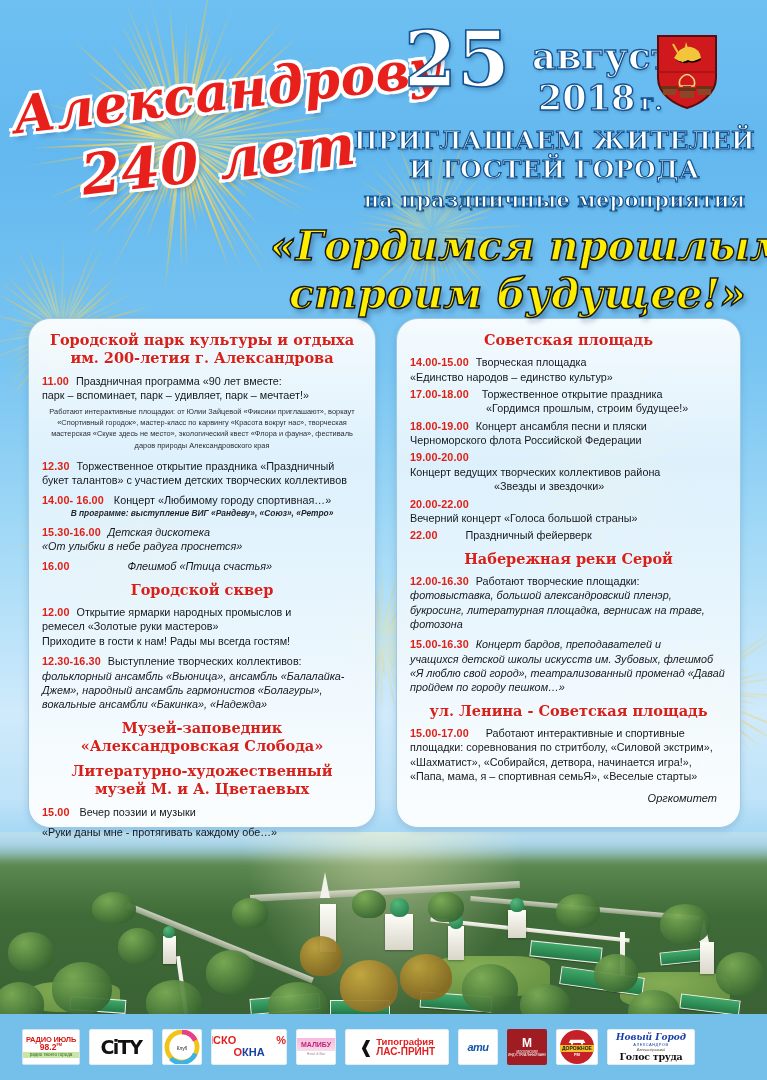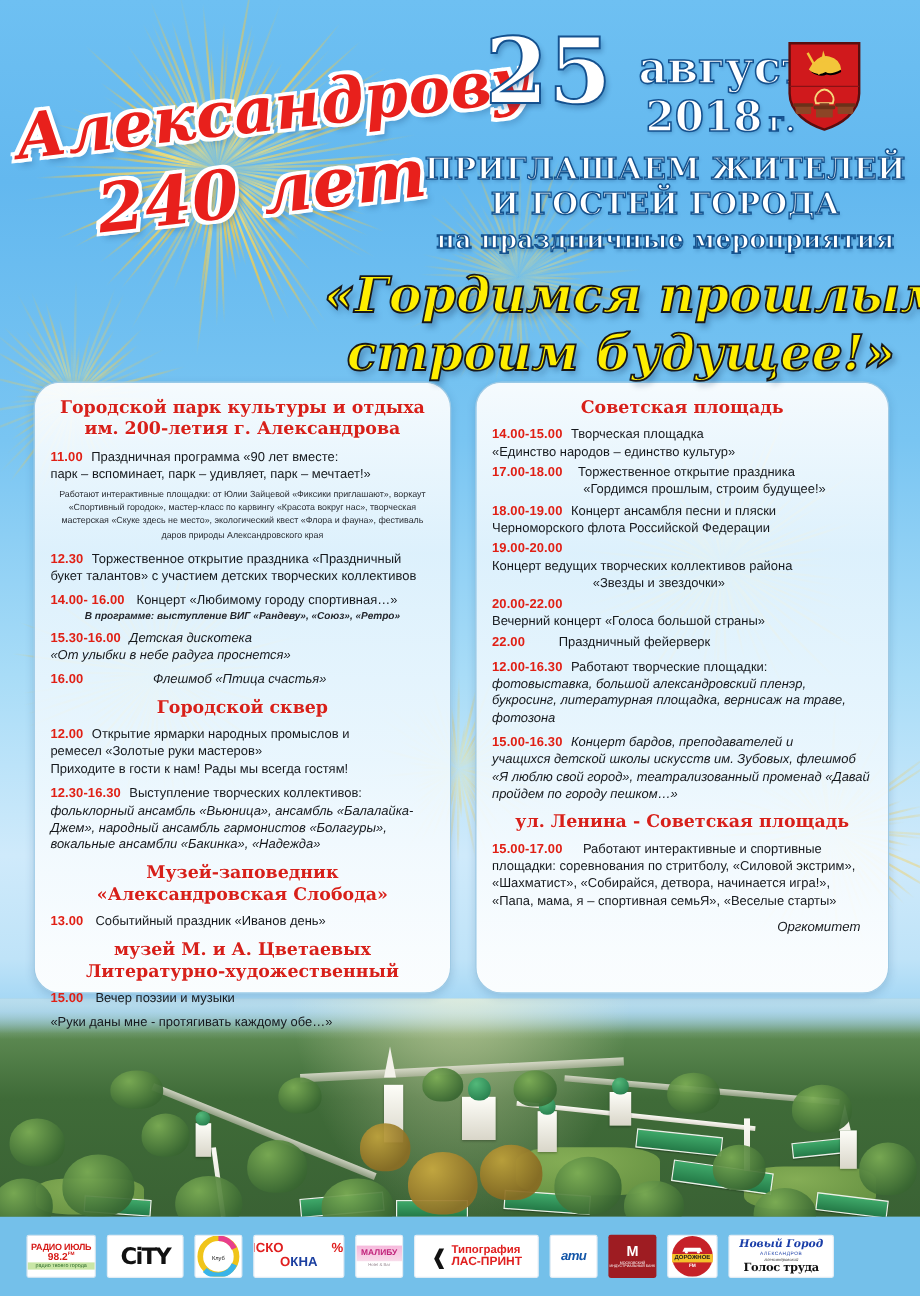--- a/index.html
+++ b/index.html
@@ -990,28 +990,24 @@
     <div class="ev">
       <span class="t">12.30-16.30</span><span>Выступление творческих коллективов:</span><br>
       <span class="ital">фольклорный ансамбль «Вьюница», ансамбль «Балалайка-Джем», народный ансамбль гармонистов «Болагуры», вокальные ансамбли «Бакинка», «Надежда»</span>
     </div>
 
     <div class="venue-head">
       <div>Музей-заповедник</div>
       <div>«Александровская Слобода»</div>
     </div>
 
-    <div class="ev">
-      <span class="t">13.00</span>
-      <span>Событийный праздник «Иванов день»</span>
-    </div>
 
     <div class="venue-head">
+      <div>Литературно-художественный</div>
       <div>музей М. и А. Цветаевых</div>
-      <div>Литературно-художественный</div>
     </div>
 
     <div class="ev">
       <span class="t">15.00</span>
       <span>Вечер поэзии и музыки</span>
     </div>
     <div class="ev">«Руки даны мне - протягивать каждому обе…»</div>
   </div>
 
   <div class="panel" id="panel-right">
@@ -1045,20 +1041,23 @@
     <div class="ev tight">
       <span class="t">20.00-22.00</span><br>
       <span>Вечерний концерт «Голоса большой страны»</span>
     </div>
 
     <div class="ev">
       <span class="t">22.00</span>
       <span class="ind" style="margin-left:18px">Праздничный фейерверк</span>
     </div>
 
+    <div class="venue-head">
+      <div>Набережная реки Серой</div>
+    </div>
 
     <div class="ev">
       <span class="t">12.00-16.30</span><span>Работают творческие площадки:</span><br>
       <span class="ital">фотовыставка, большой александровский пленэр, букросинг, литературная площадка, вернисаж на траве, фотозона</span>
     </div>
 
     <div class="ev">
       <span class="t">15.00-16.30</span><span class="ital">Концерт бардов, преподавателей и</span><br>
       <span class="ital">учащихся детской школы искусств  им. Зубовых, флешмоб «Я люблю свой город», театрализованный променад «Давай пройдем по городу пешком…»</span>
     </div>

